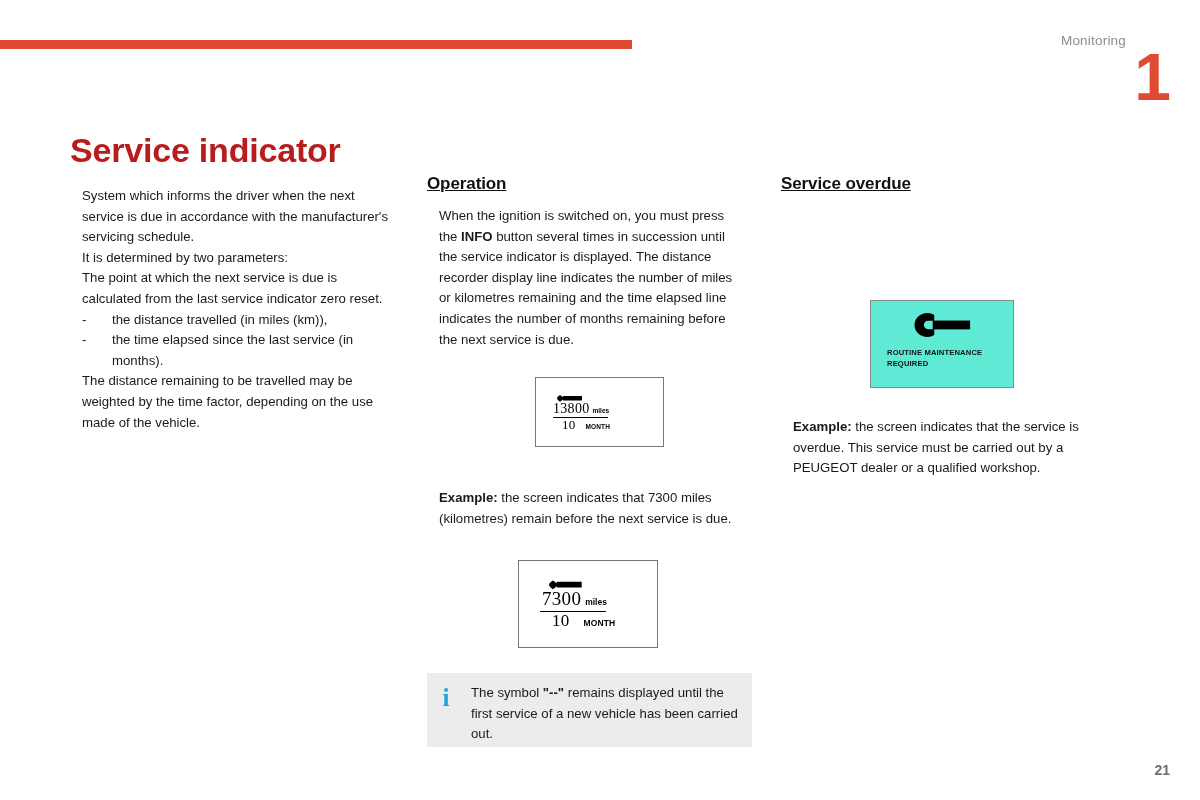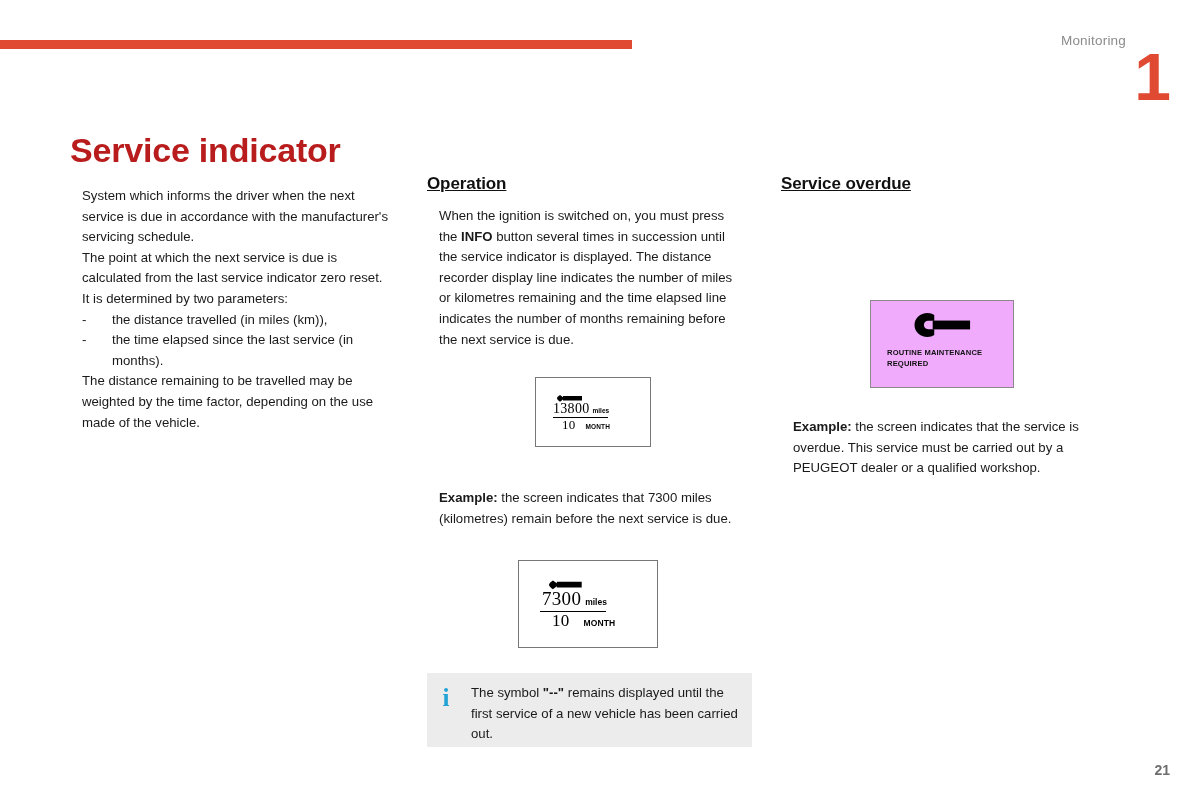--- a/index.html
+++ b/index.html
@@ -131,21 +131,21 @@
     width: 338px;
   }
 
   
   .display-box {
     position: absolute;
     background: #ffffff;
     border: 1px solid #777777;
     box-sizing: border-box;
   }
-  #display-box-1 { left: 535px; top: 377px; width: 116px; height: 70px; }
+  #display-box-1 { left: 535px; top: 377px; width: 129px; height: 70px; }
   #display-box-2 { left: 518px; top: 560px; width: 140px; height: 88px; }
 
   .display-inner {
     position: absolute;
     left: 0; top: 0; right: 0; bottom: 0;
   }
 
   .wrench-small {
     position: absolute;
     display: block;
@@ -197,21 +197,21 @@
   #b2-row-bot .metric-num       { font-size: 17px; }
   #b2-row-bot .metric-unit-caps { font-size: 8.5px; margin-left: 14px; }
 
   
   #warning-box {
     position: absolute;
     left: 870px;
     top: 300px;
     width: 144px;
     height: 88px;
-    background: #f0abfc;
+    background: #5eead4;
     border: 1px solid #8a8a8a;
     box-sizing: border-box;
   }
   #warning-wrench {
     position: absolute;
     left: 38px;
     top: 11px;
     width: 64px;
     height: 27px;
   }
@@ -265,22 +265,22 @@
 <div id="section-label">Monitoring</div>
 <div id="chapter-number">1</div>
 
 <div id="page-number">21</div>
 
 <h1 class="title">Service indicator</h1>
 
 <div id="left-body">
   <div class="body-text">
     <p>System which informs the driver when the next service is due in accordance with the manufacturer's servicing schedule.</p>
+    <p>It is determined by two parameters:</p>
     <p>The point at which the next service is due is calculated from the last service indicator zero reset.</p>
-    <p>It is determined by two parameters:</p>
     <div class="bullet-row">
       <span class="bullet-dash">-</span>
       <span class="bullet-text">the distance travelled (in miles (km)),</span>
     </div>
     <div class="bullet-row">
       <span class="bullet-dash">-</span>
       <span class="bullet-text">the time elapsed since the last service (in months).</span>
     </div>
     <p>The distance remaining to be travelled may be weighted by the time factor, depending on the use made of the vehicle.</p>
   </div>

